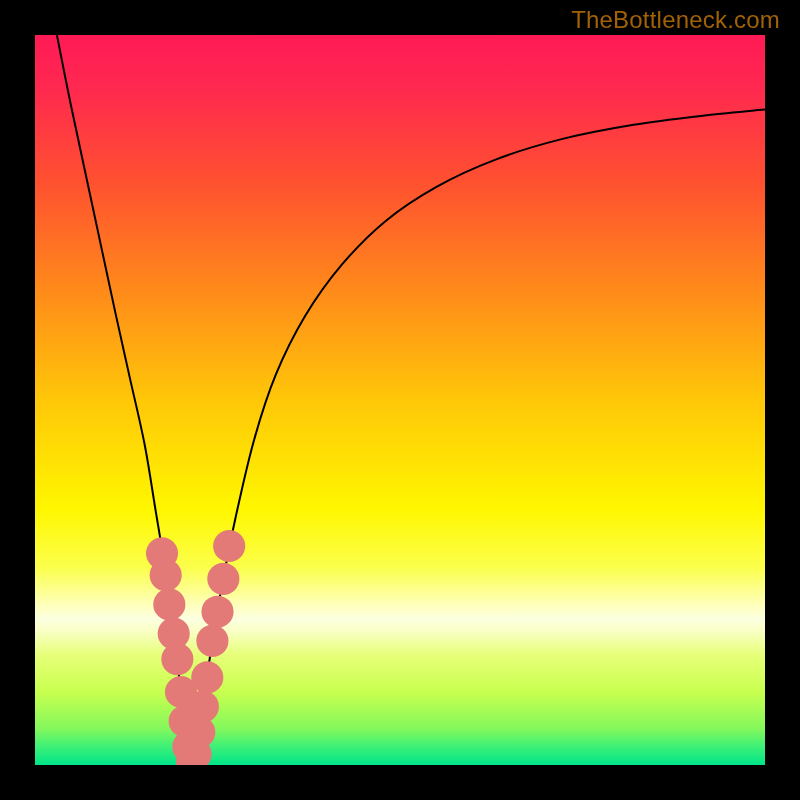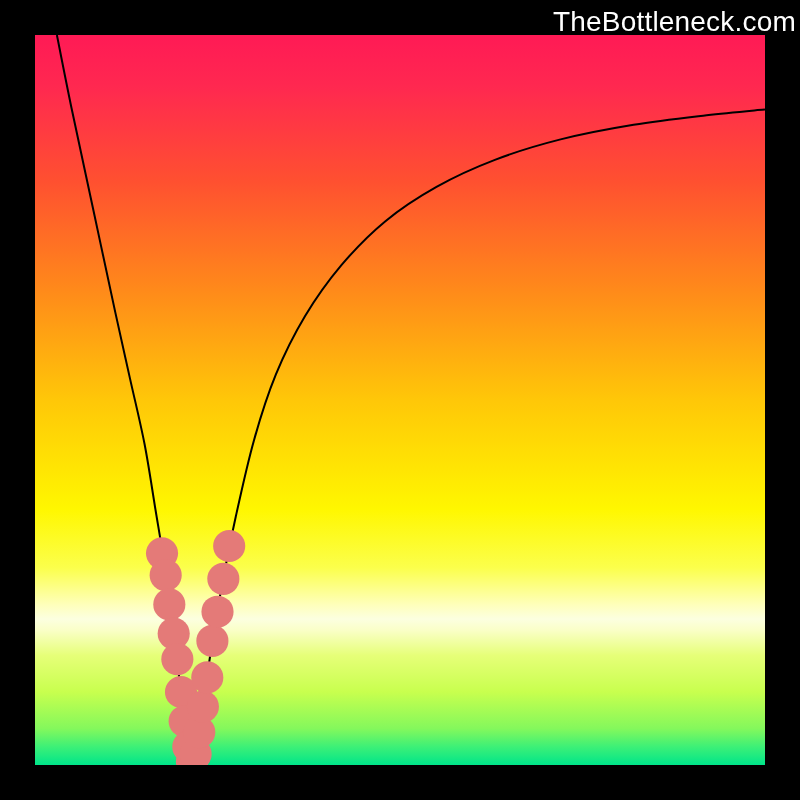--- a/index.html
+++ b/index.html
@@ -30,23 +30,23 @@
     position: absolute;
     inset: 0;
   }
   .curve-svg {
     position: absolute;
     inset: 0;
   }
   .watermark {
     position: absolute;
     top: 6px;
-    right: 4px;
-    color: #ffffff;
-    font-size: 28px;
+    right: 20px;
+    color: #a16207;
+    font-size: 24px;
     font-weight: 500;
     letter-spacing: 0.2px;
     font-family: Arial, Helvetica, sans-serif;
   }
 </style>
 </head>
 <body>
 
 <div class="frame">
   <div class="plot-area">

